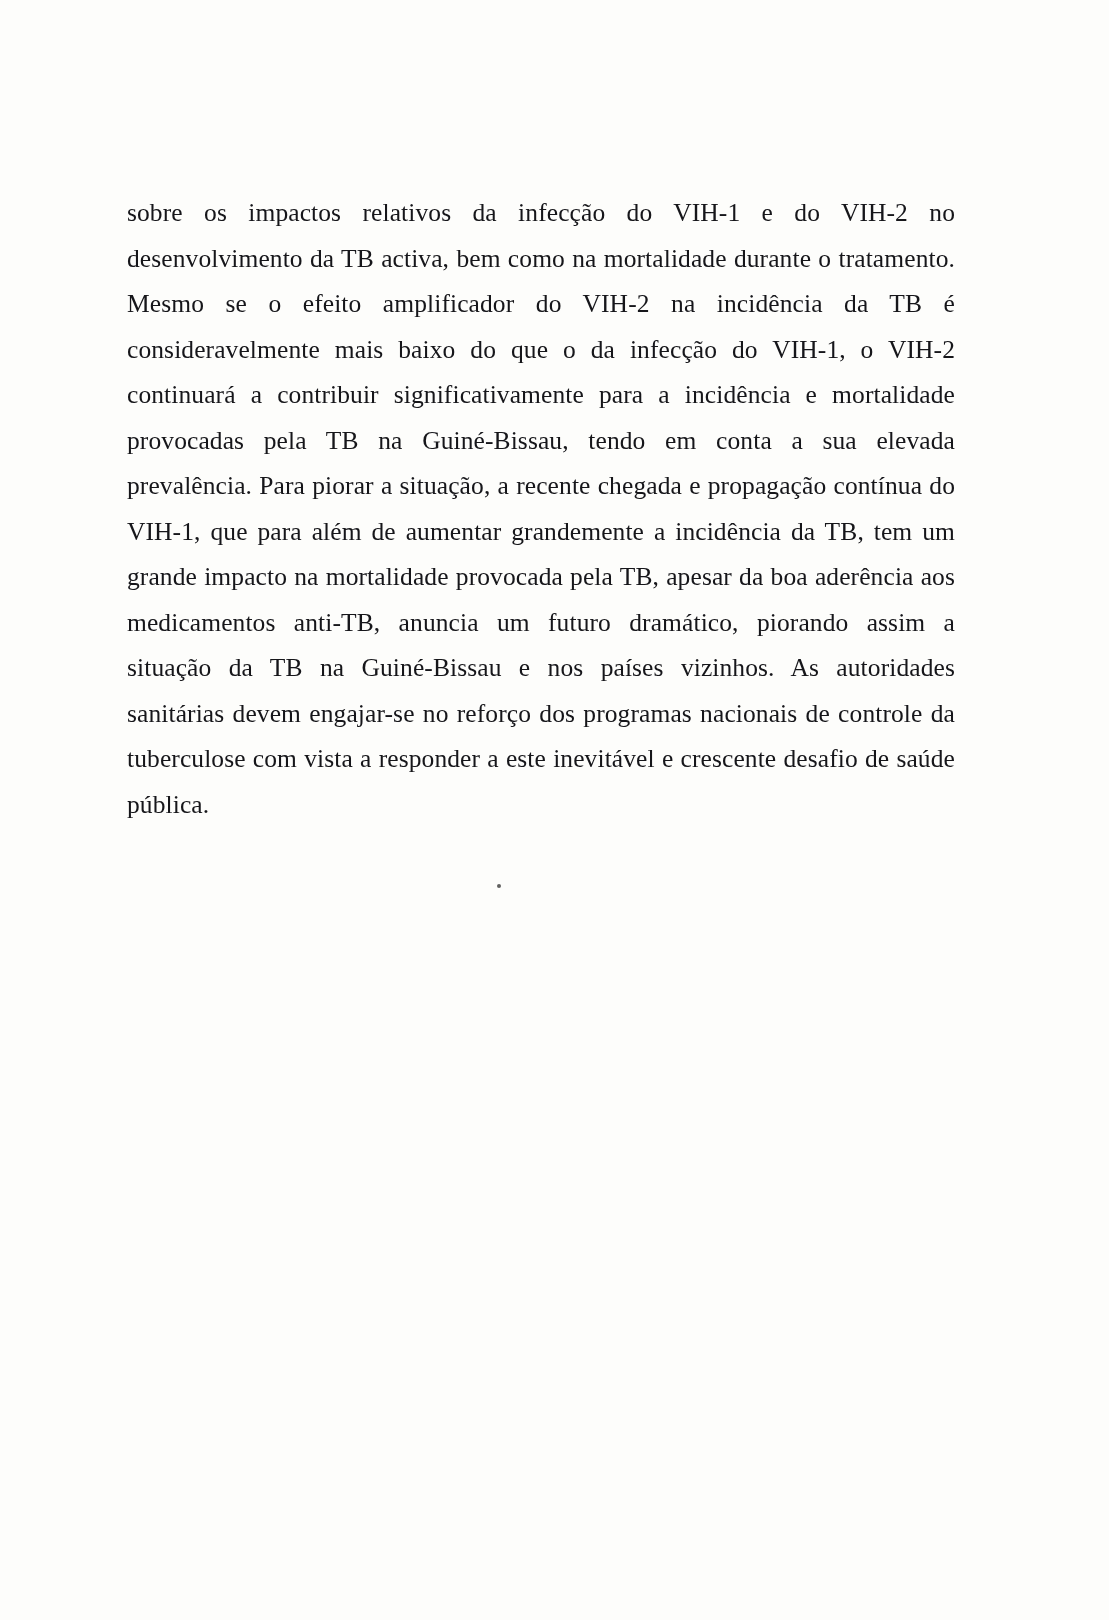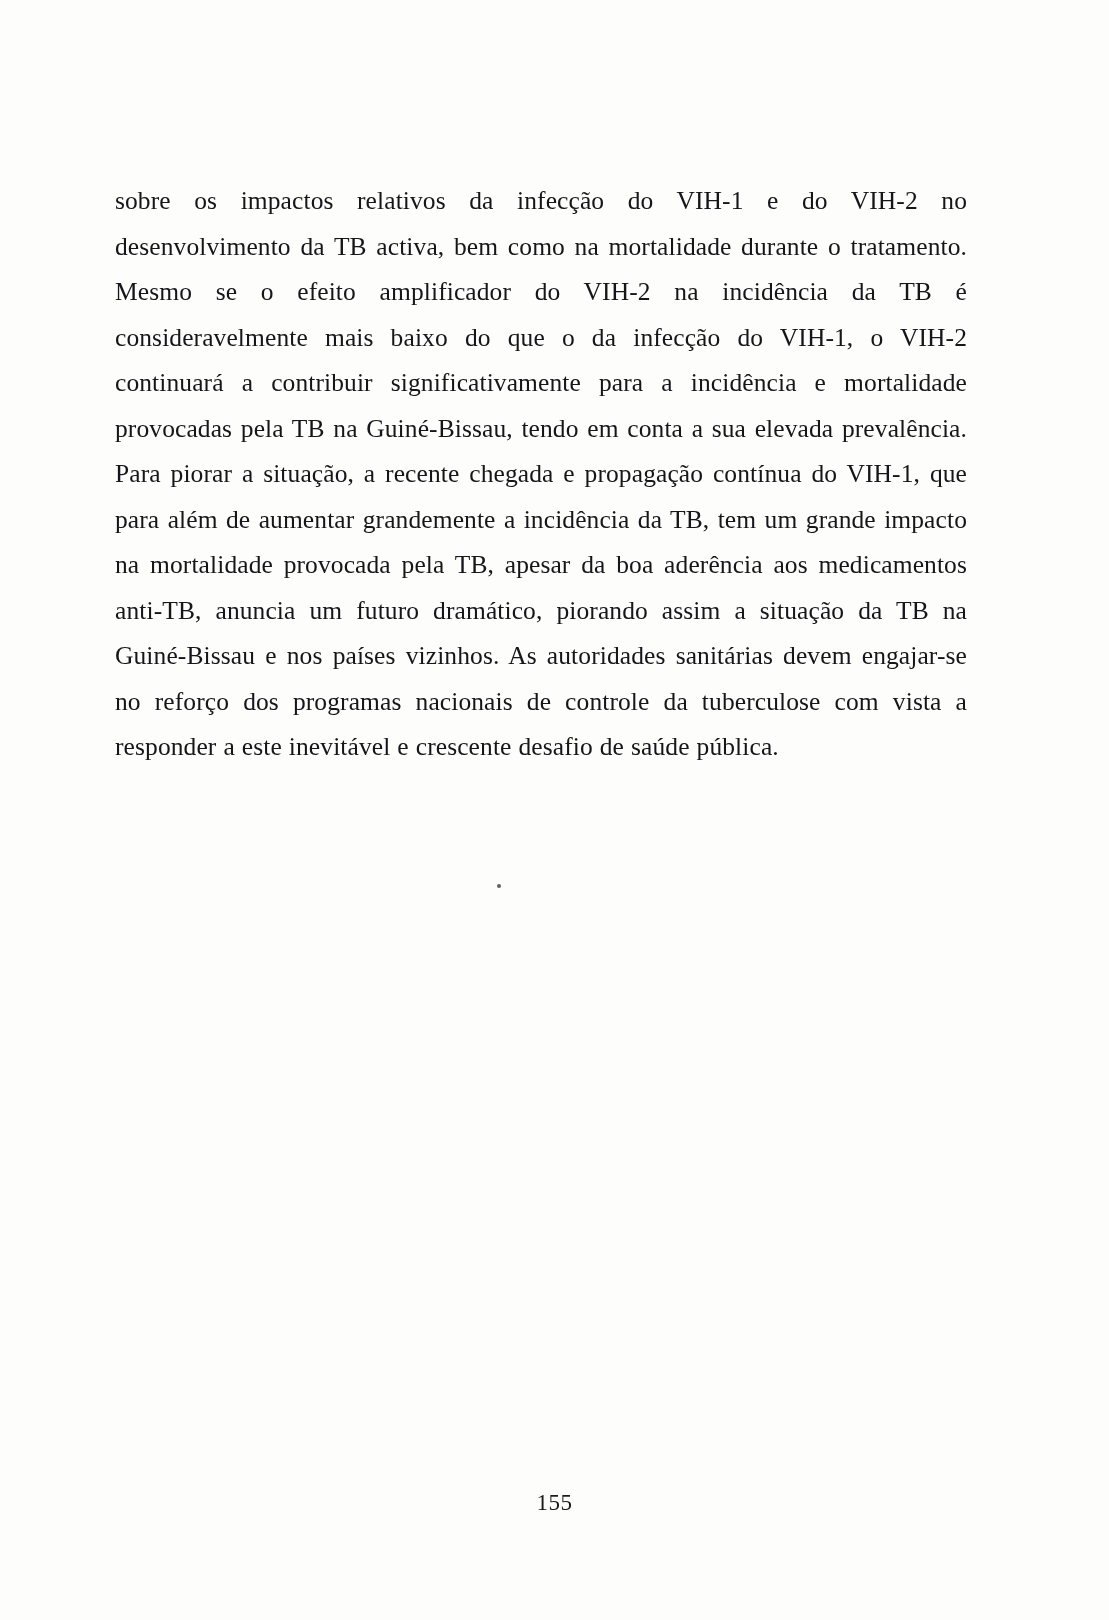--- a/index.html
+++ b/index.html
@@ -30,21 +30,21 @@
     width: 852px;
     font-size: 25.5px;
     line-height: 45.5px;
     text-align: justify;
     text-justify: inter-word;
     letter-spacing: 0.1px;
     word-spacing: 0.5px;
     color: #16161a;
   }
   .body-text p {
-    margin: 0;
+    margin: 12px;
   }
   .page-number {
     position: absolute;
     left: 0;
     top: 1490px;
     width: 1109px;
     text-align: center;
     font-size: 23px;
     letter-spacing: 0.5px;
     color: #1a1a18;
@@ -64,15 +64,14 @@
 <body>
 
 <div class="page">
 
   <div class="body-text">
     <p>sobre os impactos relativos da infecção do VIH-1 e do VIH-2 no desenvolvimento da TB activa, bem como na mortalidade durante o tratamento. Mesmo se o efeito amplificador do VIH-2 na incidência da TB é consideravelmente mais baixo do que o da infecção do VIH-1, o VIH-2 continuará a contribuir significativamente para a incidência e mortalidade provocadas pela TB na Guiné-Bissau, tendo em conta a sua elevada prevalência. Para piorar a situação, a recente chegada e propagação contínua do VIH-1, que para além de aumentar grandemente a incidência da TB, tem um grande impacto na mortalidade provocada pela TB, apesar da boa aderência aos medicamentos anti-TB, anuncia um futuro dramático, piorando assim a situação da TB na Guiné-Bissau e nos países vizinhos. As autoridades sanitárias devem engajar-se no reforço dos programas nacionais de controle da tuberculose com vista a responder a este inevitável e crescente desafio de saúde pública.</p>
   </div>
 
   <div class="stray-mark"></div>
 
-  <div class="page-number">155</div>
 
 </div>
 
 </body></html>

